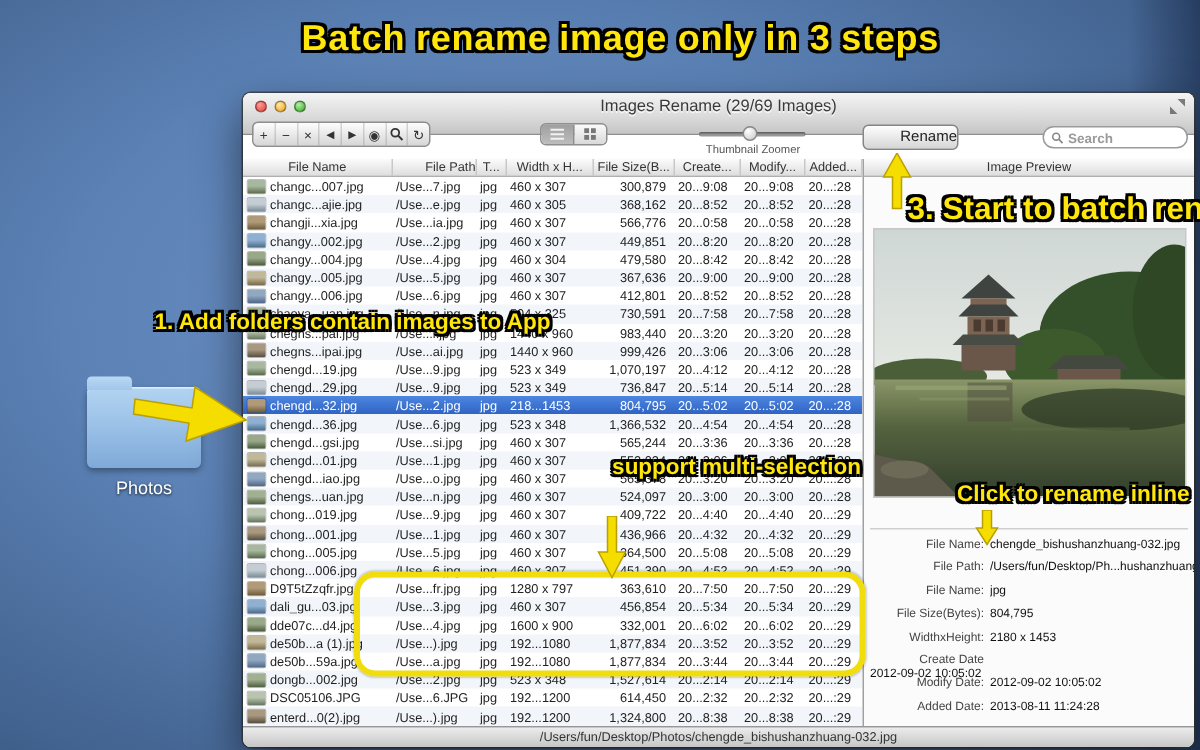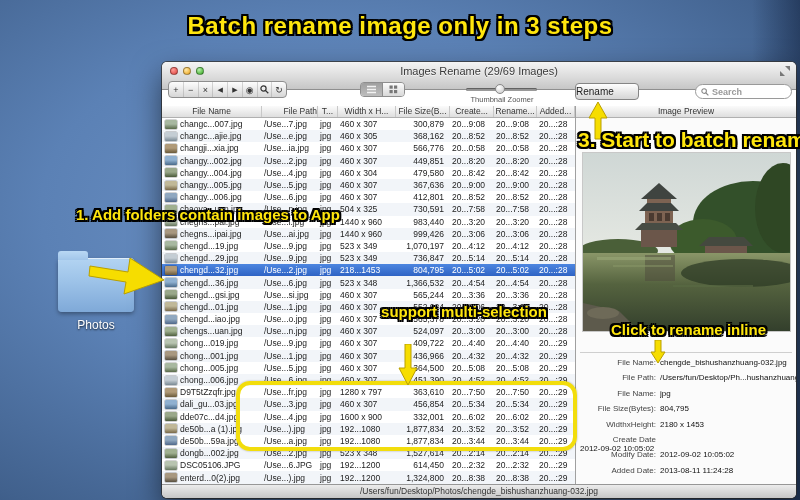--- a/index.html
+++ b/index.html
@@ -10,20 +10,21 @@
     background:
       linear-gradient(90deg, rgba(10,25,50,0) 94%, rgba(8,20,45,.45) 100%),
       radial-gradient(ellipse at 42% 42%, #6e93c6 0%, #5b81b5 45%, #41618d 85%, #33507a 100%);
   }
 
   
   .yellow-note {
     position:absolute; color:#ffe60d; font-weight:bold; white-space:nowrap; z-index:60;
     text-shadow:-2px -2px 0 #000, 2px -2px 0 #000, -2px 2px 0 #000, 2px 2px 0 #000,
                 -2px 0 0 #000, 2px 0 0 #000, 0 -2px 0 #000, 0 2px 0 #000;
+    margin-left:27px;
   }
   .headline { left:0; right:0; top:12px; text-align:center; font-size:24px; letter-spacing:.5px; }
   .step1 { left:48px; top:206px; font-size:15px;padding-left:28px; }
   .step2 { left:342px; top:303px; font-size:15px; text-align:center; line-height:17px; width:244px; }
   .step3 { left:578px; top:128px; font-size:21px; }
   .inline-note { left:611px; top:321px; font-size:15px; }
 
   .sel-box {
     position:absolute; left:236px; top:381px; width:341px; height:70px;
     border:4px solid #f2dd0c; border-radius:14px; z-index:55;
@@ -72,21 +73,21 @@
   .seg-btn + .seg-btn { border-left:1px solid #8e8e8e; }
   .zoomer-track { position:absolute; left:304px; top:9px; width:71px; height:3px;
     background:#9a9a9a; border-radius:2px; box-shadow:inset 0 1px 1px rgba(0,0,0,.4); }
   .zoomer-knob { position:absolute; left:29px; top:-4px; width:10px; height:10px; border-radius:50%;
     background:radial-gradient(circle at 35% 30%, #fff, #d8d8d8 70%, #b8b8b8); border:1px solid #888; }
   .zoomer-label { position:absolute; left:288px; top:16px; width:104px; text-align:center;
     font-size:7.5px; color:#555; }
   .rename-btn { position:absolute; left:413px; top:4px; width:64px; height:17px;
     border:1px solid #858585; border-radius:4px;
     background:linear-gradient(180deg,#fefefe,#d5d5d5);
-    font-size:10px; color:#222; text-align:left; line-height:15px;
+    font-size:10px; color:#222; text-align:right; line-height:15px;
     box-shadow:0 1px 0 rgba(255,255,255,.6); }
   .search-field { position:absolute; left:533px; top:5px; width:97px; height:15px;
     border:1px solid #9a9a9a; border-radius:8px; background:#fff;
     display:flex; align-items:center; padding-left:5px; gap:3px; }
   .search-ph { font-size:9px; color:#9a9a9a;font-weight:bold; }
 
   
   .main { position:absolute; left:0; top:44px; right:0; bottom:14px; display:flex; background:#fff; }
   .table-pane { width:413px; position:relative; overflow:hidden; }
   .right-pane { flex:1; position:relative; border-left:1px solid #a0a0a0; background:#fbfbfb; overflow:hidden; }
@@ -205,21 +206,21 @@
 
     <div class="main">
       <div class="table-pane">
         <div class="hdr-row">
             <div class="hdr-cell h0">File Name</div>
             <div class="hdr-cell h1">File Path</div>
             <div class="hdr-cell h2">T...</div>
             <div class="hdr-cell h3">Width x H...</div>
             <div class="hdr-cell h4">File Size(B...</div>
             <div class="hdr-cell h5">Create...</div>
-            <div class="hdr-cell h6">Rename...</div>
+            <div class="hdr-cell h6">Modify...</div>
             <div class="hdr-cell h7">Added...</div>
           </div>
         <div class="rows">
             <div class="frow">
               <span class="thumb" style="background: linear-gradient(rgb(168, 184, 160) 0%, rgb(168, 184, 160) 45%, rgb(90, 107, 74) 100%);"></span>
               <span class="fcell c-name">changc...007.jpg</span>
               <span class="fcell c-path">/Use...7.jpg</span>
               <span class="fcell c-type">jpg</span>
               <span class="fcell c-dims">460 x 307</span>
               <span class="fcell c-size">300,879</span>

